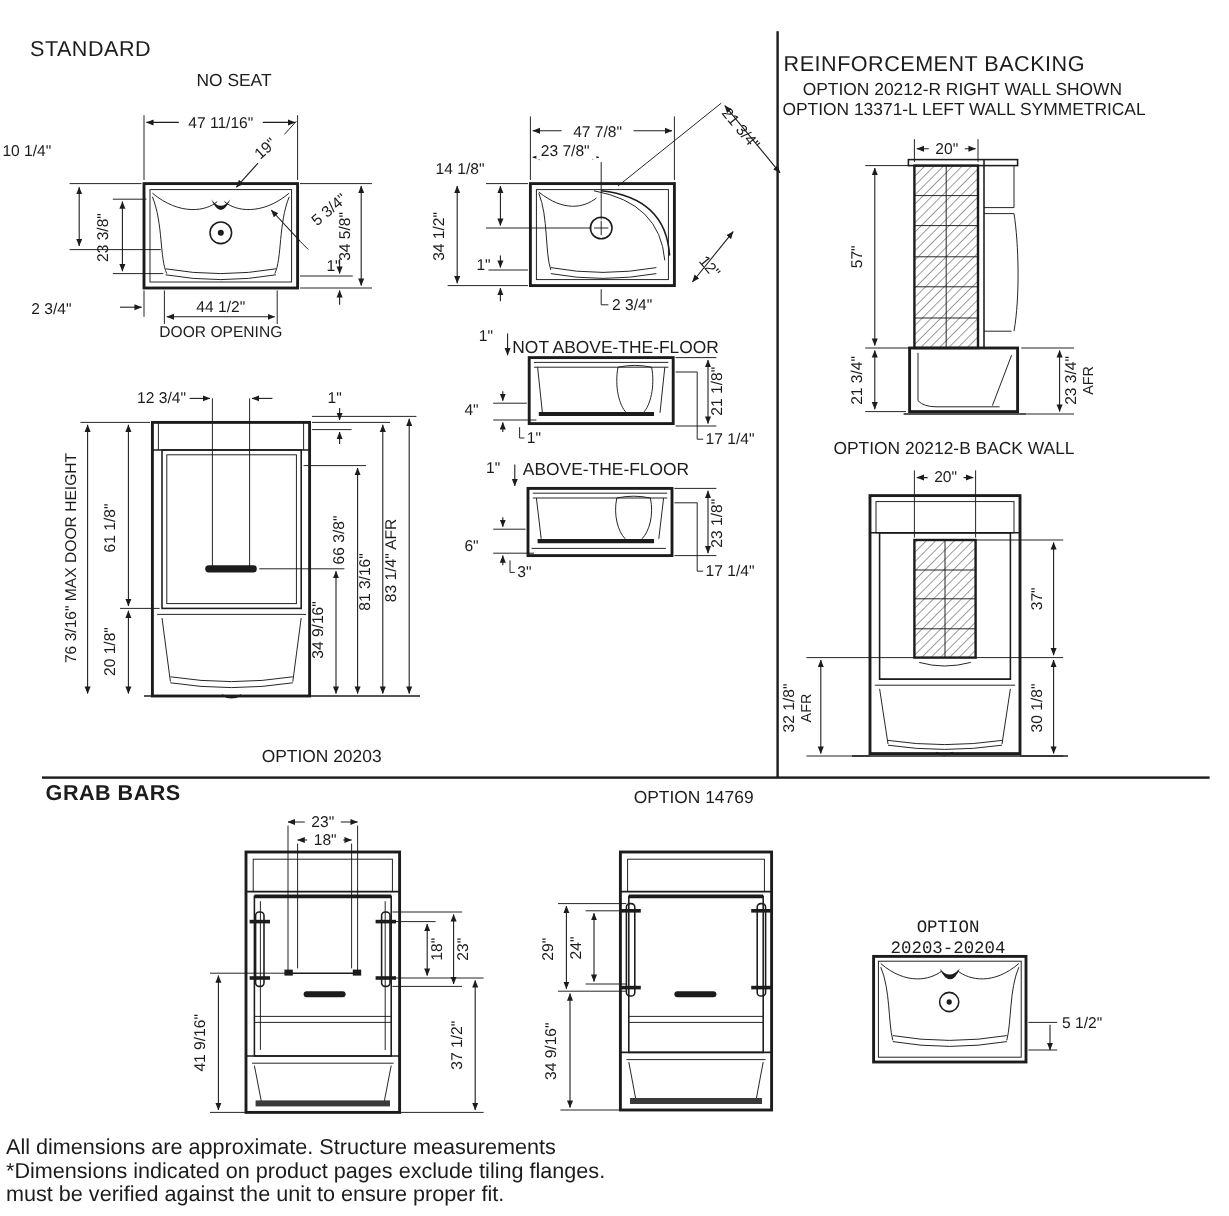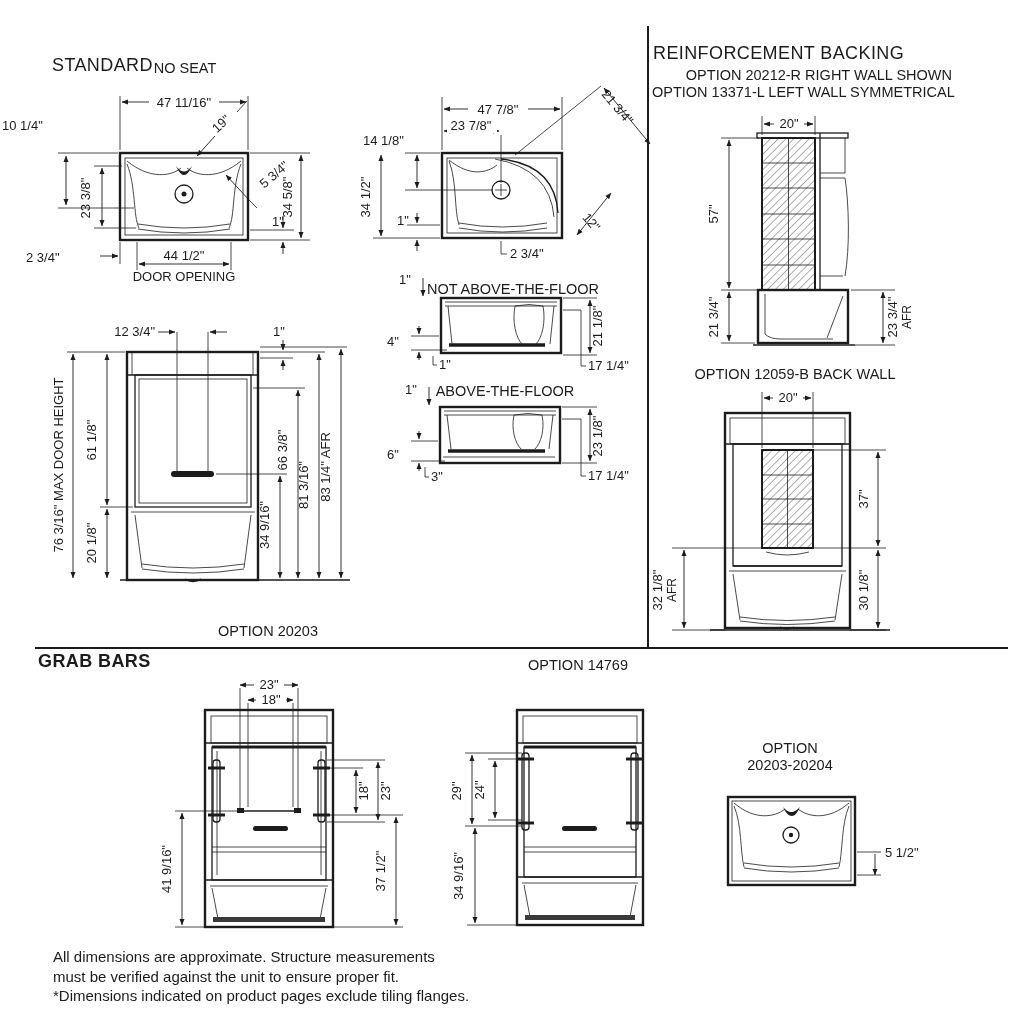--- a/index.html
+++ b/index.html
@@ -1,21 +1,21 @@
 <!DOCTYPE html>
 <html><head>
 <meta charset="utf-8">
 <style>
   html,body{margin:0;padding:0;background:#fff;}
   #canvas{position:relative;width:1024px;height:1013px;background:#fff;overflow:hidden;
           font-family:"Liberation Sans",sans-serif;color:#1c1c1c;}
   .hdr{position:absolute;font-size:18px;letter-spacing:.4px;white-space:nowrap;}
   .ttl{position:absolute;font-size:14.5px;line-height:17px;text-align:center;white-space:nowrap;}
   .divider{position:absolute;background:#1c1c1c;}
-  .note{position:absolute;font-size:15px;line-height:19.5px;margin-left:48px;}
+  .note{position:absolute;font-size:18px;line-height:19.5px;}
   svg{position:absolute;overflow:visible;}
   svg text{font-family:"Liberation Sans",sans-serif;font-size:13px;fill:#1c1c1c;}
   .ln{stroke:#1c1c1c;stroke-width:1.3;fill:none;}
   .l2{stroke:#1c1c1c;stroke-width:2.4;fill:none;}
   .lt{stroke:#1c1c1c;stroke-width:.8;fill:none;}
   .dm{stroke:#1c1c1c;stroke-width:.9;fill:none;}
   .bg{fill:#fff;stroke:none;}
   .fk{fill:#1c1c1c;stroke:none;}
   .sm{font-size:12px;}
 </style>
@@ -28,35 +28,35 @@
     <defs>
       <marker id="ah" viewBox="0 0 10 10" refX="9.5" refY="5" markerWidth="7" markerHeight="7" orient="auto-start-reverse">
         <path d="M0,1 L10,5 L0,9 z" fill="#1c1c1c"></path>
       </marker>
       <pattern id="hatch" width="5.5" height="5.5" patternUnits="userSpaceOnUse" patternTransform="rotate(45)">
         <line x1="0" y1="0" x2="0" y2="5.5" stroke="#4a4a4a" stroke-width="0.9"></line>
       </pattern>
     </defs>
   </svg>
 
-  <div class="hdr" style="left:52px;top:31px;margin-top:24px;">STANDARD</div>
+  <div class="hdr" style="left:25px;top:31px;">STANDARD</div>
   <div class="hdr" style="left:653px;top:31px;margin-top:12px;">REINFORCEMENT BACKING</div>
   <div class="hdr" style="left:38px;top:651px;font-weight:bold;">GRAB BARS</div>
   <div class="divider" style="left:647px;top:26px;width:1.5px;height:622px;"></div>
   <div class="divider" style="left:35px;top:647px;width:973px;height:1.5px;"></div>
 
-  <div class="ttl" style="left:118px;top:60px;width:134px;text-align:center;">NO SEAT</div>
-  <div class="ttl" style="left:652px;top:67px;width:300px;text-align:right;">
+  <div class="ttl" style="left:128px;top:60px;width:134px;text-align:center;">NO SEAT</div>
+  <div class="ttl" style="left:652px;top:67px;width:300px;">
     <div>OPTION 20212-R RIGHT WALL SHOWN</div>
     <div>OPTION 13371-L LEFT WALL SYMMETRICAL</div>
   </div>
-  <div class="ttl" style="left:655px;top:366px;width:280px;">OPTION 12059-B BACK WALL</div>
+  <div class="ttl" style="left:655px;top:366px;width:280px;">OPTION 20212-B BACK WALL</div>
   <div class="ttl" style="left:188px;top:623px;width:160px;">OPTION 20203</div>
   <div class="ttl" style="left:498px;top:657px;width:160px;">OPTION 14769</div>
-  <div class="ttl" style="left:715px;top:740px;width:150px;">
+  <div class="ttl" style="left:715px;top:766px;width:150px;font-family:Liberation Mono, monospace;">
     <div>OPTION</div>
     <div>20203-20204</div>
   </div>
 
   <svg style="left:0;top:78px;" width="340" height="215" viewBox="0 0 340 215">
     <g>
       <rect x="120" y="75" width="128" height="87" class="l2"></rect>
       <rect x="125" y="80" width="118" height="77" class="lt"></rect>
       <path d="M127,83 C150,102 172,98 181,90" class="lt"></path>
       <path d="M241,83 C218,102 196,98 187,90" class="lt"></path>
@@ -467,17 +467,17 @@
     <g>
       <line x1="152" y1="119" x2="176" y2="119" class="lt"></line>
       <path d="M170,142 L170,121" class="dm" marker-start="url(#ah)"></path>
       <line x1="152" y1="142" x2="176" y2="142" class="lt"></line>
       <text x="180" y="124">5 1/2"</text>
     </g>
   </svg>
 
   <div class="note" style="left:5px;top:947px;">
     <div>All dimensions are approximate. Structure measurements</div>
+    <div>*Dimensions indicated on product pages exclude tiling flanges.</div>
     <div>must be verified against the unit to ensure proper fit.</div>
-    <div>*Dimensions indicated on product pages exclude tiling flanges.</div>
   </div>
 
 </div>
 
 </body></html>

